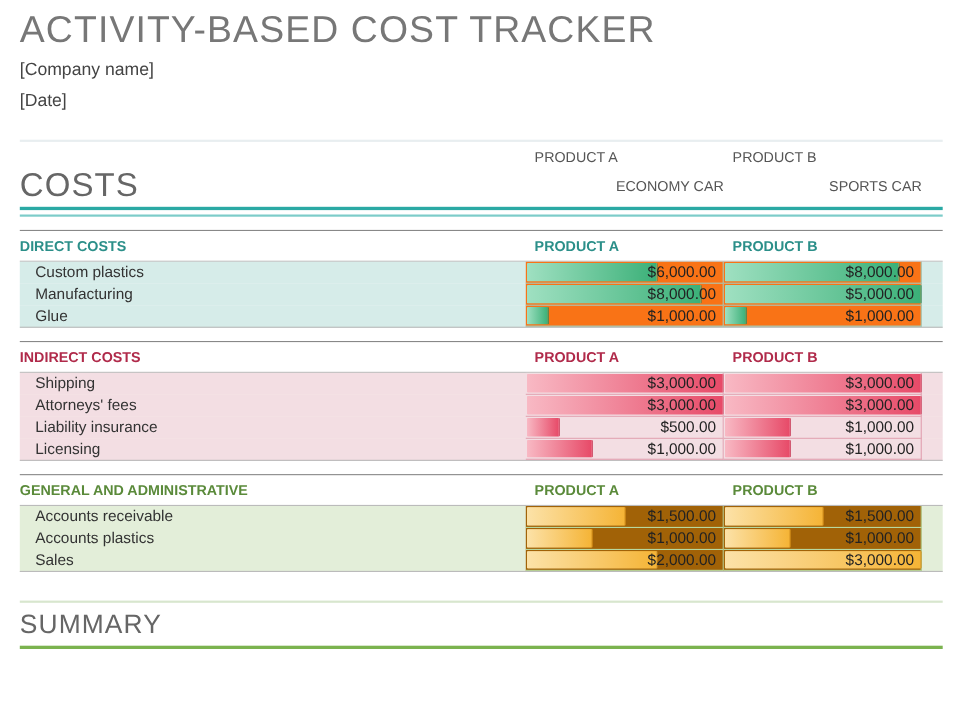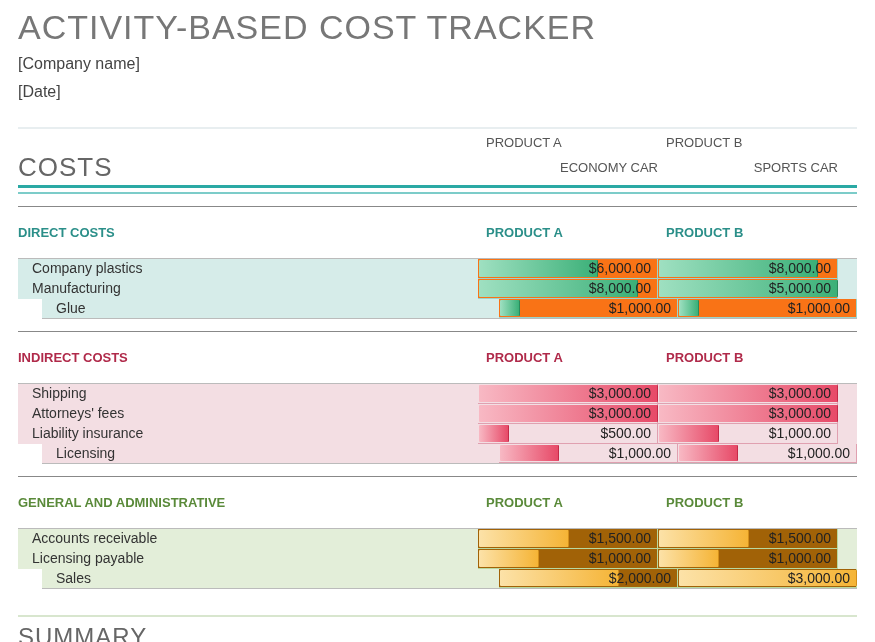--- a/index.html
+++ b/index.html
@@ -34,21 +34,21 @@
   .label-col { width: 460px; }
   .val-col { width: 180px; padding-left: 8px; }
   .costs-title-row {
     display: flex;
     align-items: center;
     border-bottom: 3px solid #2aa9a4;
     padding-top: 2px;
     padding-bottom: 2px;
   }
   .costs-title {
-    font-size: 26px;
+    font-size: 30px;
     font-weight: 300;
     color: #666;
     letter-spacing: 1px;
   }
   .product-hdr {
     font-size: 13px;
     color: #555;
     font-weight: 400;
   }
   .product-sub {
@@ -57,21 +57,21 @@
     font-weight: 400;
     text-align: right;
   }
   .teal-sep { height: 4px; border-bottom: 2px solid #7cccc9; margin-top: 2px; }
 
   .section { margin-top: 12px; }
   .section-hdr {
     display: flex;
     border-top: 1px solid #888;
     border-bottom: 1px solid #bbb;
-    padding: 18px 0;
+    padding: 6px 0;
     font-size: 13px;
     font-weight: 700;
   }
   .direct .section-hdr { color: #2b8f89; }
   .indirect .section-hdr { color: #b02a4a; }
   .ga .section-hdr { color: #5a8a3a; }
 
   .row {
     display: flex;
     align-items: stretch;
@@ -88,21 +88,21 @@
     padding: 1px 6px 1px 2px;
     color: #222;
   }
   .direct .row { background: #d6ece9; }
   .direct .row .val-col { border: 1px solid #9cd4cc; border-left: none; border-top: none; background: #f97316; }
   .indirect .row { background: #f3dee3; }
   .indirect .row .val-col { border: 1px solid #e0a0b0; border-left: none; border-top: none; background: #f3dee3; }
   .ga .row { background: #e3eed9; }
   .ga .row .val-col { border: 1px solid #b8d89f; border-left: none; border-top: none; background: #a16207; }
 
-  .row:last-child { border-bottom: 1px solid #bbb; margin-left: 24px; }
+  .row:last-child { border-bottom: 1px solid #bbb; }
 
   .bar {
     position: absolute;
     left: 1px; top: 1px; bottom: 1px;
     border-radius: 1px;
   }
   .direct .bar { background: linear-gradient(90deg, #9fe0c1 0%, #3bb078 100%); border-right: 1px solid #2a8a5c; }
   .indirect .bar { background: linear-gradient(90deg, #f8b9c4 0%, #e74a68 100%); border-right: 1px solid #c42a48; }
   .ga .bar { background: linear-gradient(90deg, #fce2a8 0%, #f5b436 100%); border-right: 1px solid #d48f1a; }
 
@@ -144,21 +144,21 @@
 <div class="teal-sep"></div>
 
 <div class="section direct">
   <div class="section-hdr">
     <div class="label-col">DIRECT COSTS</div>
     <div class="val-col">PRODUCT A</div>
     <div class="val-col">PRODUCT B</div>
   </div>
   <div id="direct-rows">
       <div class="row">
-        <div class="label-col">Company plastics</div>
+        <div class="label-col">Custom plastics</div>
         <div class="val-col"><div class="bar" style="width: 66.7%;"></div><span class="val-text">$6,000.00</span></div>
         <div class="val-col"><div class="bar" style="width: 88.9%;"></div><span class="val-text">$8,000.00</span></div>
       </div>
       <div class="row">
         <div class="label-col">Manufacturing</div>
         <div class="val-col"><div class="bar" style="width: 88.9%;"></div><span class="val-text">$8,000.00</span></div>
         <div class="val-col"><div class="bar" style="width: 100%;"></div><span class="val-text">$5,000.00</span></div>
       </div>
       <div class="row">
         <div class="label-col">Glue</div>
@@ -204,21 +204,21 @@
     <div class="val-col">PRODUCT A</div>
     <div class="val-col">PRODUCT B</div>
   </div>
   <div id="ga-rows">
       <div class="row">
         <div class="label-col">Accounts receivable</div>
         <div class="val-col"><div class="bar" style="width: 50%;"></div><span class="val-text">$1,500.00</span></div>
         <div class="val-col"><div class="bar" style="width: 50%;"></div><span class="val-text">$1,500.00</span></div>
       </div>
       <div class="row">
-        <div class="label-col">Licensing payable</div>
+        <div class="label-col">Accounts plastics</div>
         <div class="val-col"><div class="bar" style="width: 33.3%;"></div><span class="val-text">$1,000.00</span></div>
         <div class="val-col"><div class="bar" style="width: 33.3%;"></div><span class="val-text">$1,000.00</span></div>
       </div>
       <div class="row">
         <div class="label-col">Sales</div>
         <div class="val-col"><div class="bar" style="width: 66.7%;"></div><span class="val-text">$2,000.00</span></div>
         <div class="val-col"><div class="bar" style="width: 100%;"></div><span class="val-text">$3,000.00</span></div>
       </div>
     </div>
 </div>

